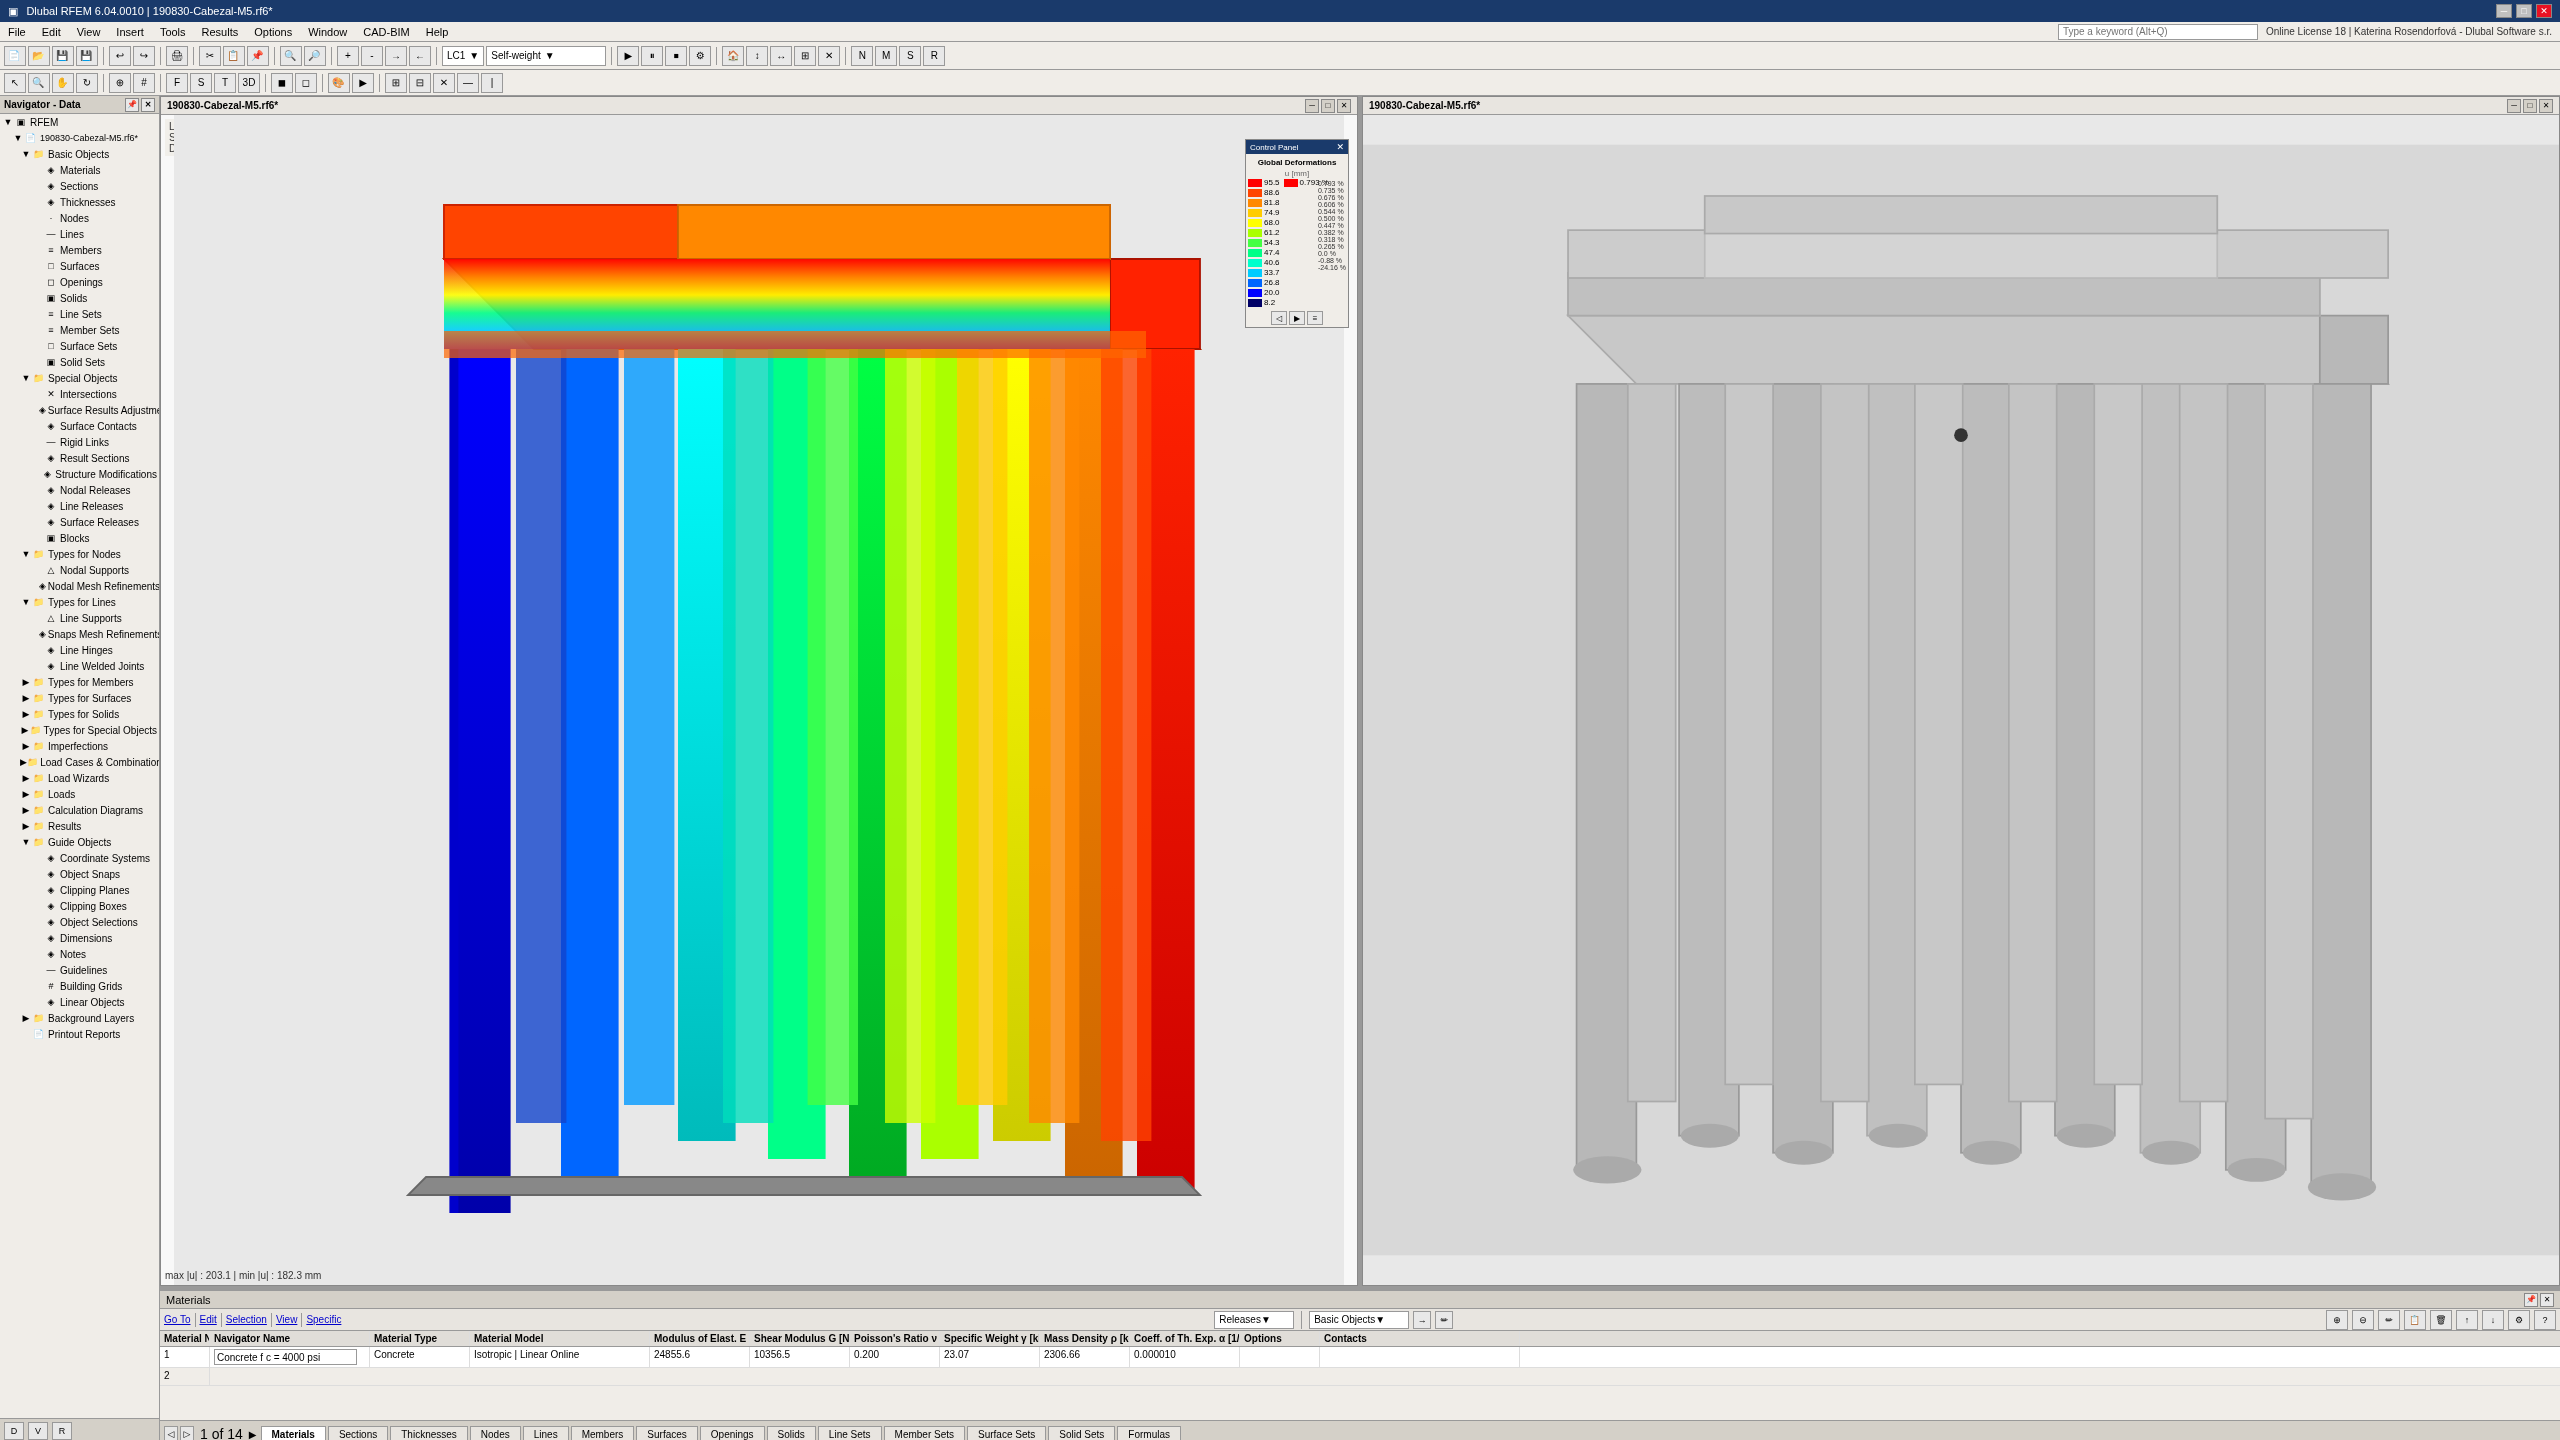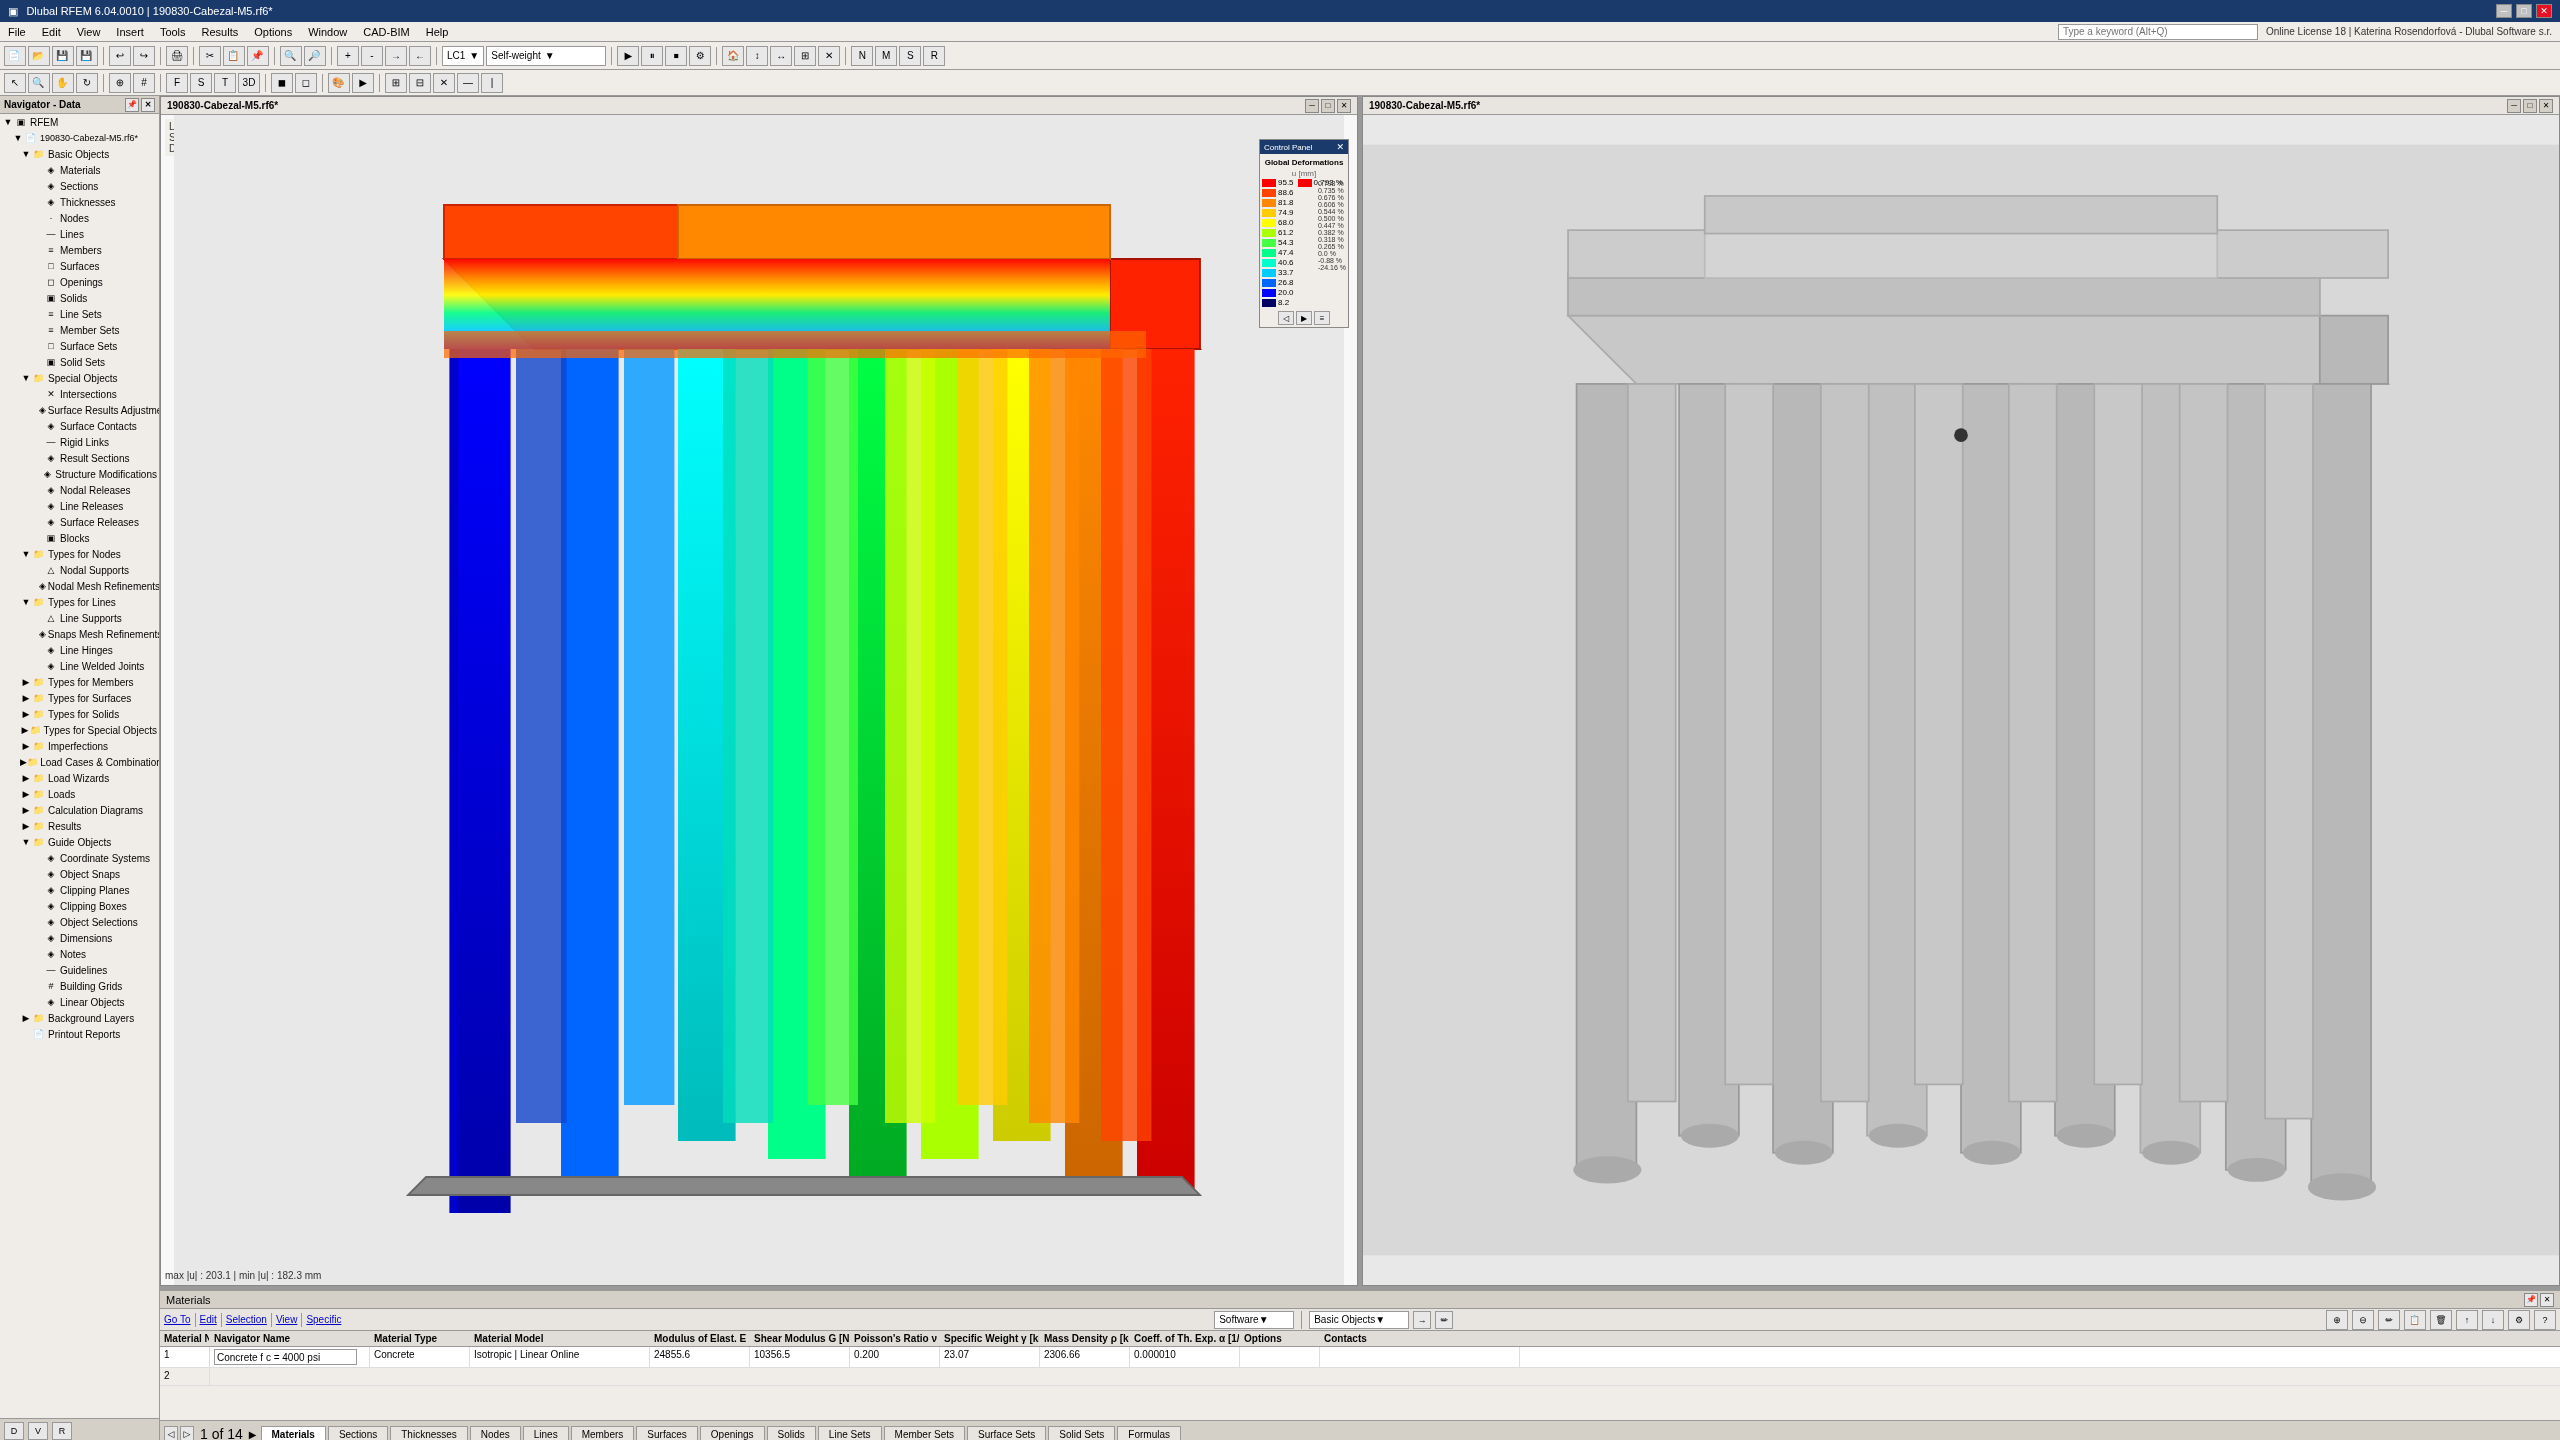--- a/index.html
+++ b/index.html
@@ -610,21 +610,21 @@
             <rect x="395" y="130" width="28" height="430" fill="#ccff00" opacity="0.8"></rect>
             <rect x="435" y="130" width="28" height="420" fill="#ffcc00" opacity="0.8"></rect>
             <rect x="475" y="130" width="28" height="430" fill="#ff8800" opacity="0.8"></rect>
             <rect x="515" y="130" width="28" height="440" fill="#ff4400" opacity="0.8"></rect>
 
             <rect x="150" y="120" width="390" height="15" fill="#ff6600" opacity="0.7"></rect>
 
             <polygon points="140,590 560,590 570,600 130,600" fill="#888" stroke="#666" stroke-width="1"></polygon>
           </svg>
 
-          <div class="control-panel" style="top:24px; right:8px; width:90px;">
+          <div class="control-panel" style="top:24px; right:8px; width:104px;">
             <div class="cp-header">
               <span style="font-size:8px;">Control Panel</span>
               <span class="cp-close">✕</span>
             </div>
             <div class="cp-content">
               <div style="font-size:8px; text-align:center; padding:2px; font-weight:bold;">Global Deformations</div>
               <div style="font-size:8px; text-align:center; color:#666;">u [mm]</div>
               <div class="cp-legend">
                 <div class="cp-row">
                     <div class="cp-color" style="background:#ff0000;"></div>
@@ -792,21 +792,21 @@
         <span style="width:1px; height:14px; background:#999;"></span>
         <span style="font-size:10px; cursor:pointer; color:#0000cc; text-decoration:underline;">Edit</span>
         <span style="width:1px; height:14px; background:#999;"></span>
         <span style="font-size:10px; cursor:pointer; color:#0000cc; text-decoration:underline;">Selection</span>
         <span style="width:1px; height:14px; background:#999;"></span>
         <span style="font-size:10px; cursor:pointer; color:#0000cc; text-decoration:underline;">View</span>
         <span style="width:1px; height:14px; background:#999;"></span>
         <span style="font-size:10px; cursor:pointer; color:#0000cc; text-decoration:underline;">Specific</span>
         <div style="flex:1;"></div>
         <div class="bottom-tb-dropdown">
-          <span>Software</span>
+          <span>Releases</span>
             <span>▼</span>
         </div>
         <div class="tb-separator"></div>
         <div class="bottom-tb-dropdown" style="min-width:100px;">
           <span>Basic Objects</span>
             <span>▼</span>
         </div>
         <div class="tb-btn" style="width:18px; height:18px; font-size:9px;">→</div>
         <div class="tb-btn" style="width:18px; height:18px; font-size:9px;">✏</div>
         <div style="flex:1;"></div>

